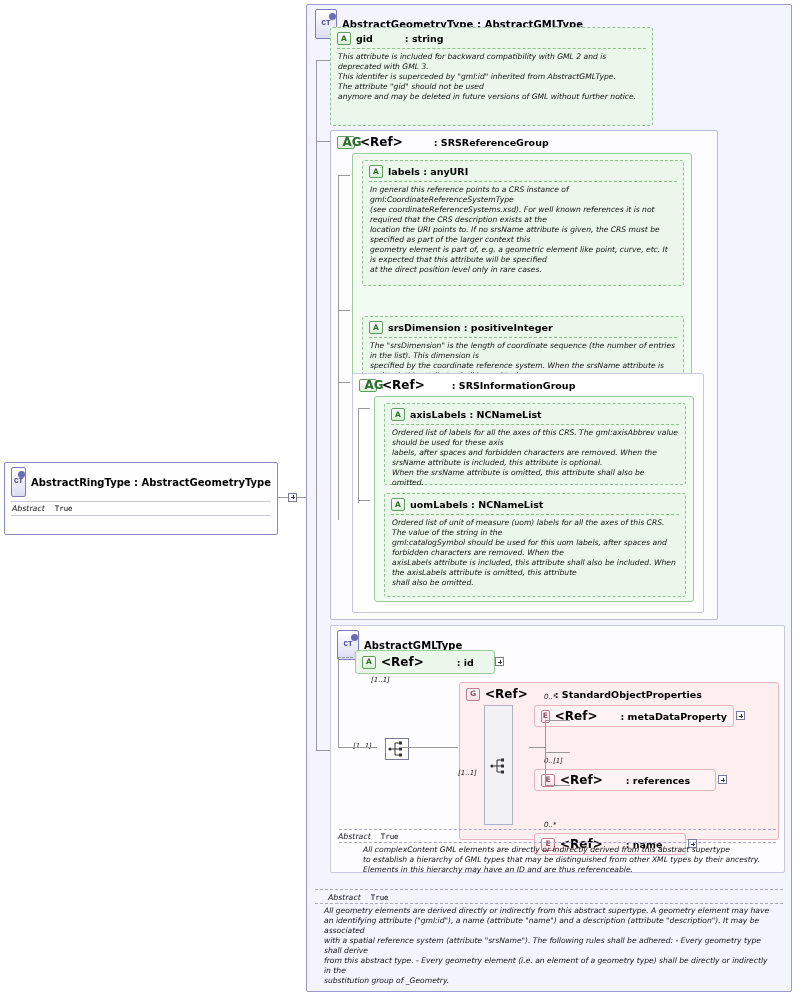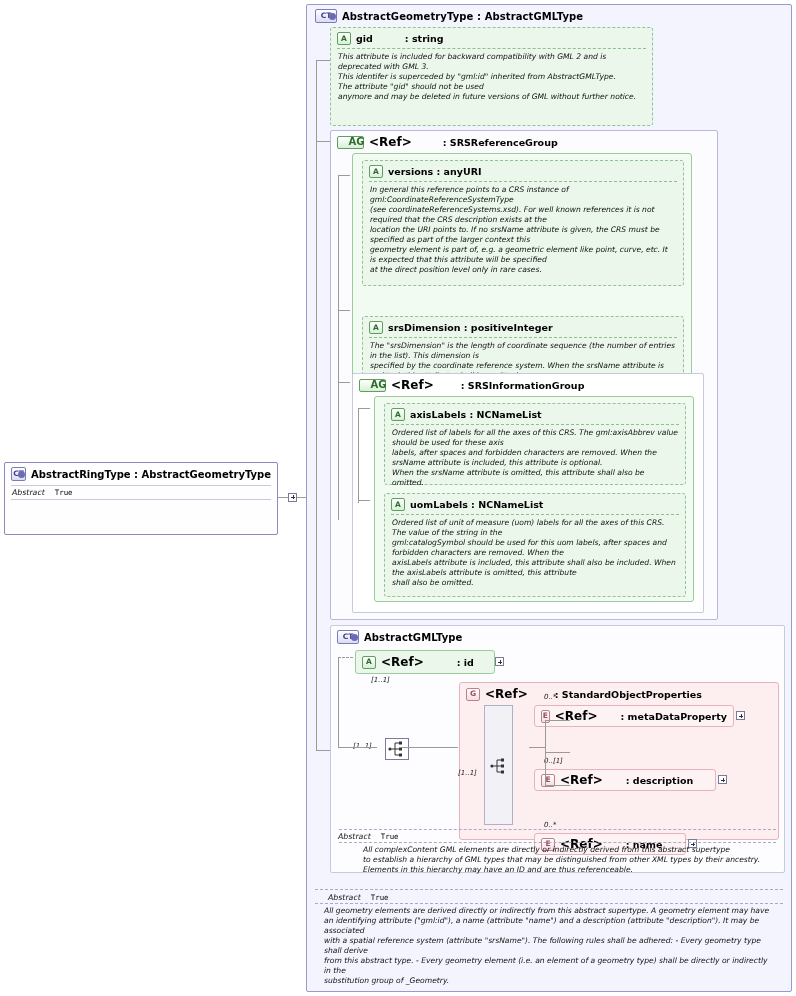--- a/index.html
+++ b/index.html
@@ -76,45 +76,46 @@
     display: inline-flex;
     align-items: center;
     justify-content: center;
     font-size: 7.5px;
     font-weight: bold;
     border-radius: 2px;
     box-sizing: border-box;
     line-height: 1;
   }
   .badge-ct {
-    width: 22px; height: 14px;
+    width: 22px; height: 30px;
     border: 1px solid #7b7bbb;
     background: linear-gradient(#ffffff,#dcdcf2);
     color: #3b3b8c;
     position: relative;
+    font-family: Liberation Mono, monospace;
   }
   .badge-ct .knob {
     position: absolute;
     right: -0px; top: 2.5px;
     width: 7px; height: 7px;
     border-radius: 50%;
     background: #6a6ab5;
   }
   .badge-a {
     width: 14px; height: 13px;
     border: 1px solid #5f9e5f;
     background: linear-gradient(#ffffff,#d7f0d7);
     color: #2e6b2e;
   }
   .badge-ag {
-    width: 27px; height: 13px;
+    width: 18px; height: 13px;
     border: 1px solid #5f9e5f;
     background: linear-gradient(#ffffff,#d7f0d7);
     color: #2e6b2e;
-    font-size: 10px;
+    font-size: 12px;
     padding-left: 12px;
   }
   .badge-g {
     width: 14px; height: 13px;
     border: 1px solid #c07f8c;
     background: linear-gradient(#ffffff,#f7dde2);
     color: #95505e;
   }
   .badge-e {
     width: 14px; height: 13px;
@@ -247,21 +248,21 @@
         <span class="badge badge-ag">AG</span>
         <span class="ref-label">&lt;Ref&gt;</span>
         <span class="name-label" style="margin-left:26px;">: SRSReferenceGroup</span>
       </div>
 
       <div class="abs green-solid" style="left:21px; top:22px; width:340px; height:242px;">
 
         <div class="abs green-box" style="left:9px; top:6px; width:322px; height:126px;">
           <div class="hdr" style="padding:4px 6px 2px 6px;">
             <span class="badge badge-a">A</span>
-            <span class="name-label">versions : anyURI</span>
+            <span class="name-label">labels : anyURI</span>
           </div>
           <div class="sep"></div>
           <div class="doc" style="white-space:pre-line;">In general this reference points to a CRS instance of
 gml:CoordinateReferenceSystemType
 (see coordinateReferenceSystems.xsd). For well known references it is not required that the CRS description exists at the
 location the URI points to. If no srsName attribute is given, the CRS must be specified as part of the larger context this
 geometry element is part of, e.g. a geometric element like point, curve, etc. It is expected that this attribute will be specified
 at the direct position level only in rare cases.</div>
         </div>
 
@@ -372,21 +373,21 @@
             <span class="name-label" style="margin-left:18px;">: metaDataProperty</span>
           </div>
         </div>
         <div class="plus" style="left:276px; top:28px;"></div>
         <div class="card" style="left:84px; top:10px;">0..*</div>
 
         <div class="abs green-box" style="left:74px; top:86px; width:182px; height:22px; border-style:solid; border-color:#e6b3bd; background:#fdf2f4;">
           <div class="hdr" style="padding:3px 6px;">
             <span class="badge badge-e">E</span>
             <span class="ref-label">&lt;Ref&gt;</span>
-            <span class="name-label" style="margin-left:18px;">: description</span>
+            <span class="name-label" style="margin-left:18px;">: references</span>
           </div>
         </div>
         <div class="plus" style="left:258px; top:92px;"></div>
         <div class="card" style="left:84px; top:74px;">0..[1]</div>
 
         <div class="abs green-box" style="left:74px; top:150px; width:152px; height:22px; border-style:solid; border-color:#e6b3bd; background:#fdf2f4;">
           <div class="hdr" style="padding:3px 6px;">
             <span class="badge badge-e">E</span>
             <span class="ref-label">&lt;Ref&gt;</span>
             <span class="name-label" style="margin-left:18px;">: name</span>

